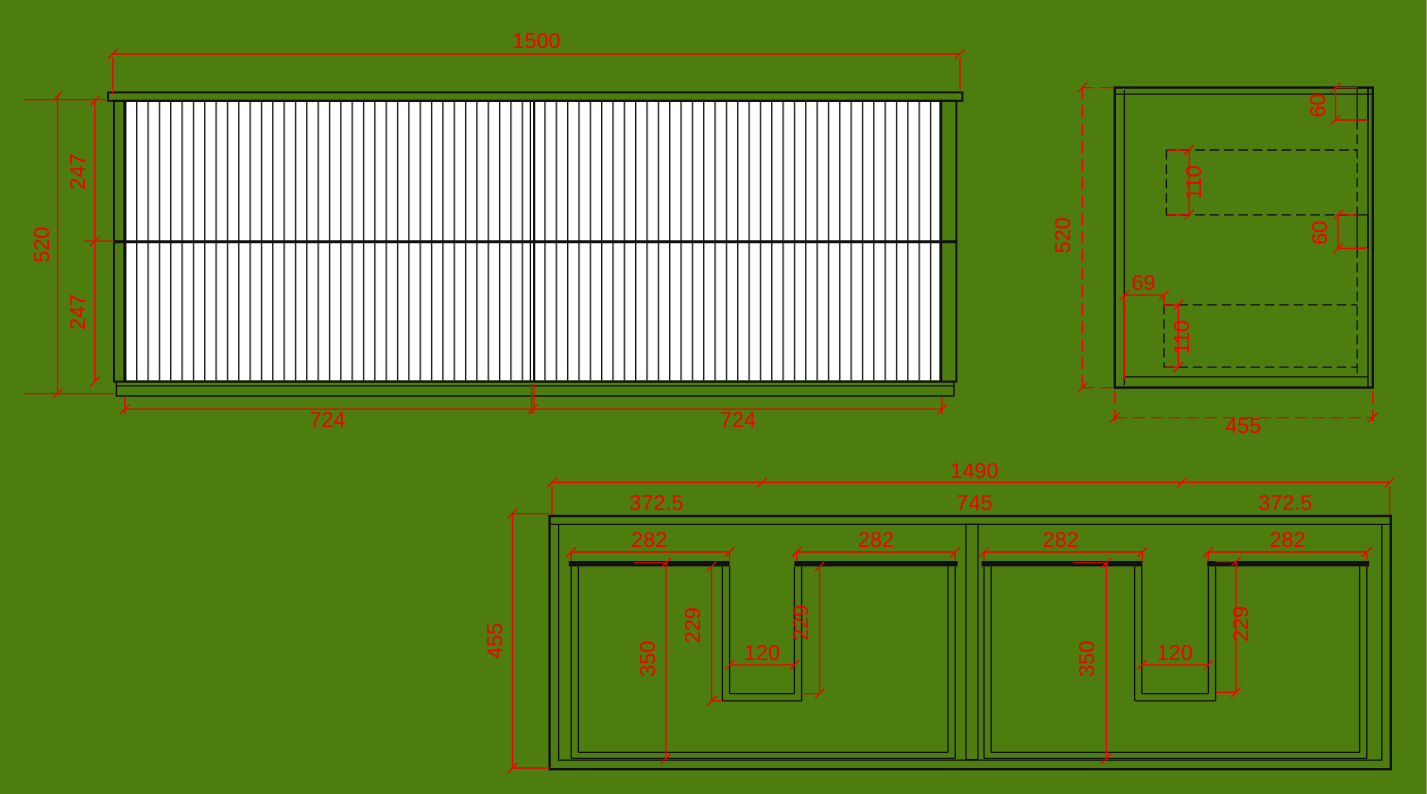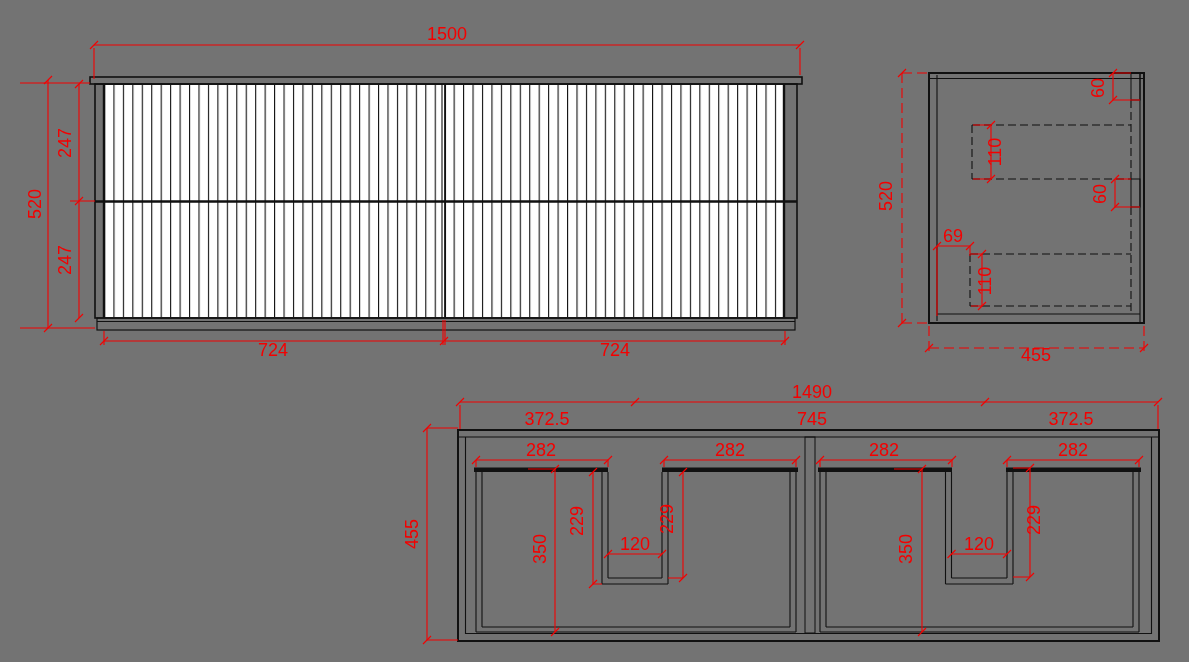--- a/index.html
+++ b/index.html
@@ -1,16 +1,16 @@
 <!DOCTYPE html>
 <html><head>
 <meta charset="utf-8">
 <style>
   html,body{margin:0;padding:0;background:#ffffff;}
-  .canvas{position:relative;width:1189px;height:662px;background:#737373;overflow:hidden;}
+  .canvas{position:relative;width:1189px;height:662px;background:#4d7c0f;overflow:hidden;}
   svg{display:block;}
   text{font-family:"Liberation Sans","DejaVu Sans",sans-serif;font-size:18px;fill:#f40000;}
   .blk{stroke:#111111;fill:none;}
   .red{stroke:#f40000;fill:none;stroke-width:1.1;}
 </style>
 </head>
 <body>
 
 <div class="canvas">
 <svg width="1189" height="662" viewBox="0 0 1189 662">

